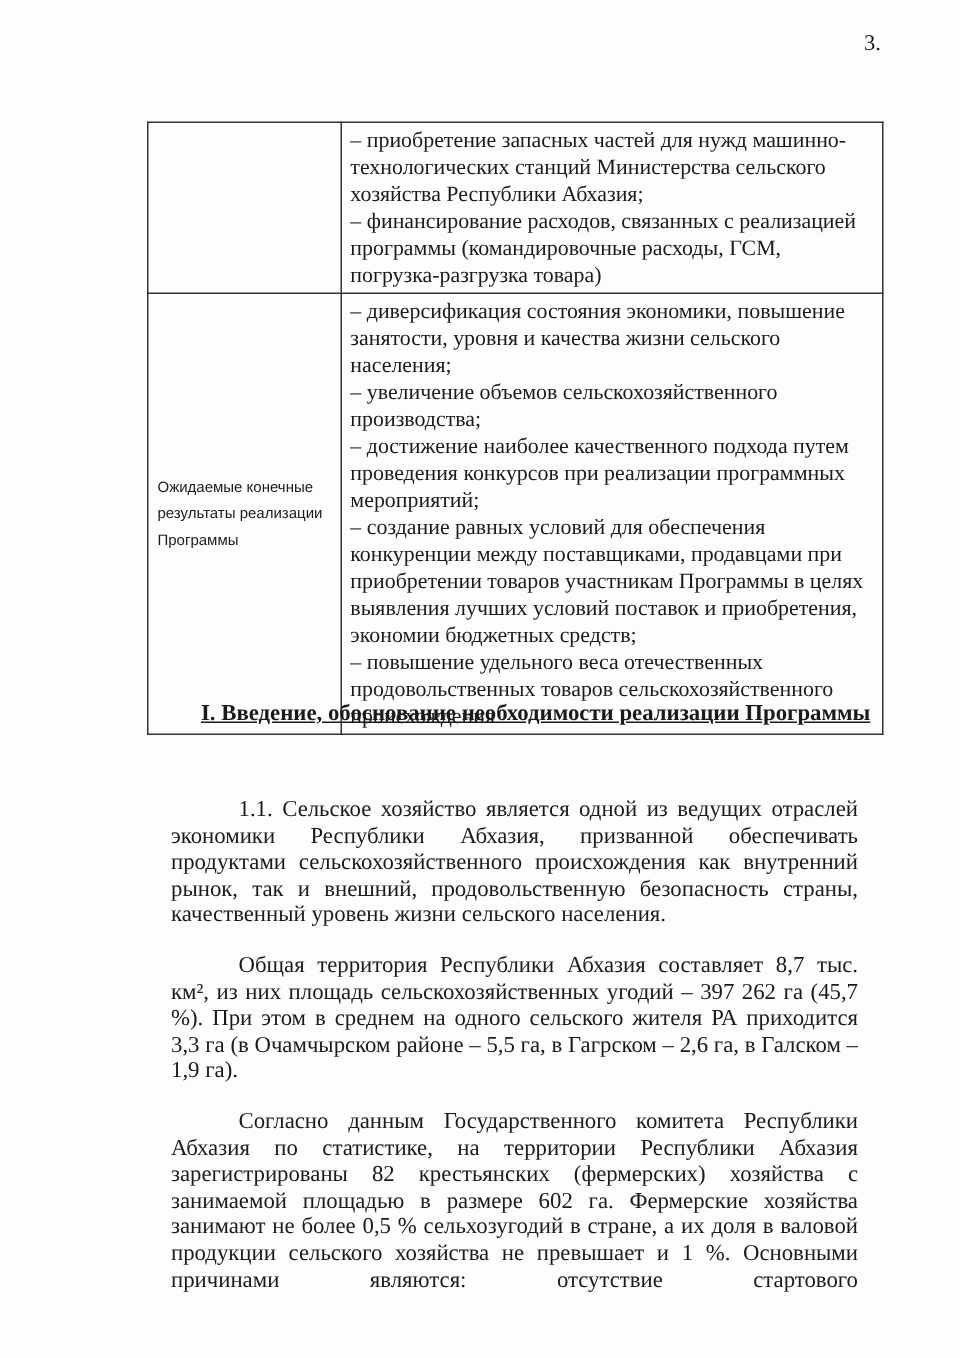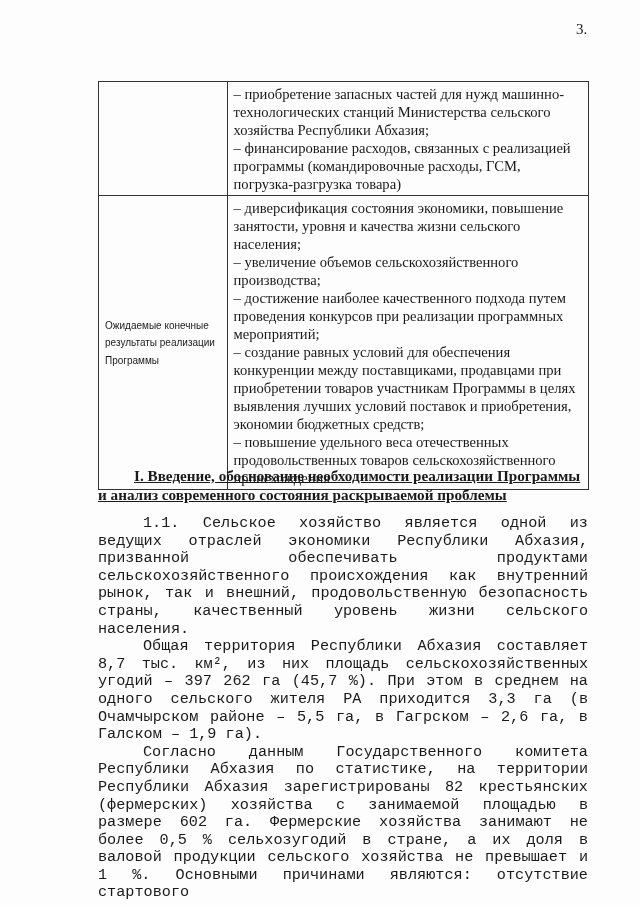--- a/index.html
+++ b/index.html
@@ -8,21 +8,21 @@
   .page-num { position:absolute; left:576px; top:21px; font-size:15px; }
   table.prog { position:absolute; left:98px; top:54px; width:491px; border-collapse:collapse; font-size:14.6px; line-height:18px;margin-top:27px; }
   table.prog td { border:1.3px solid #333; vertical-align:top; padding:3px 6px 2px 6px; }
   table.prog td.lbl { width:116px; vertical-align:middle; font-family:"Liberation Sans", sans-serif; font-size:10px; line-height:17.5px; }
   table.prog td.txt { width:350px; }
   .row1 td { height:105px; }
   .item { display:block; }
   .heading { position:absolute; left:98px; top:466px; width:490px; font-weight:bold; font-size:15.2px; line-height:19px;text-decoration:underline; }
   .heading .l1 { display:block; padding-left:36px; }
   .body { position:absolute; left:98px; top:515px; width:490px; font-size:15.2px; line-height:17.6px; text-align:justify; }
-  .body p { margin:0; text-indent:45px;font-family:Liberation Mono, monospace; }
+  .body p { margin:16px; text-indent:45px; }
   .last { text-align-last:justify; }
 </style>
 </head>
 <body>
 
 <div class="page-num">3.</div>
 
 <table class="prog">
   <tbody>
       <tr class="row1">
@@ -40,20 +40,19 @@
       <span class="item">– достижение наиболее качественного подхода путем проведения конкурсов при реализации программных мероприятий;</span>
       <span class="item">– создание равных условий для обеспечения конкуренции между поставщиками, продавцами при приобретении товаров участникам Программы в целях выявления лучших условий поставок и приобретения, экономии бюджетных средств;</span>
       <span class="item">– повышение удельного веса отечественных продовольственных товаров сельскохозяйственного происхождения</span>
     </td>
   </tr>
 </tbody>
   </table>
 
 <div class="heading">
   <span class="l1">I. Введение, обоснование необходимости реализации Программы</span>
-  <span>и анализ современного состояния раскрываемой проблемы</span>
 </div>
 
 <div class="body">
   <p>1.1. Сельское хозяйство является одной из ведущих отраслей экономики Республики Абхазия, призванной обеспечивать продуктами сельскохозяйственного происхождения как внутренний рынок, так и внешний, продовольственную безопасность страны, качественный уровень жизни сельского населения.</p>
   <p>Общая территория Республики Абхазия составляет 8,7 тыс. км², из них площадь сельскохозяйственных угодий – 397 262 га (45,7 %). При этом в среднем на одного сельского жителя РА приходится 3,3 га (в Очамчырском районе – 5,5 га, в Гагрском – 2,6 га, в Галском – 1,9 га).</p>
   <p class="last">Согласно данным Государственного комитета Республики Абхазия по статистике, на территории Республики Абхазия зарегистрированы 82 крестьянских (фермерских) хозяйства с занимаемой площадью в размере 602 га. Фермерские хозяйства занимают не более 0,5 % сельхозугодий в стране, а их доля в валовой продукции сельского хозяйства не превышает и 1 %. Основными причинами являются: отсутствие стартового</p>
 </div>
 
 </body></html>

